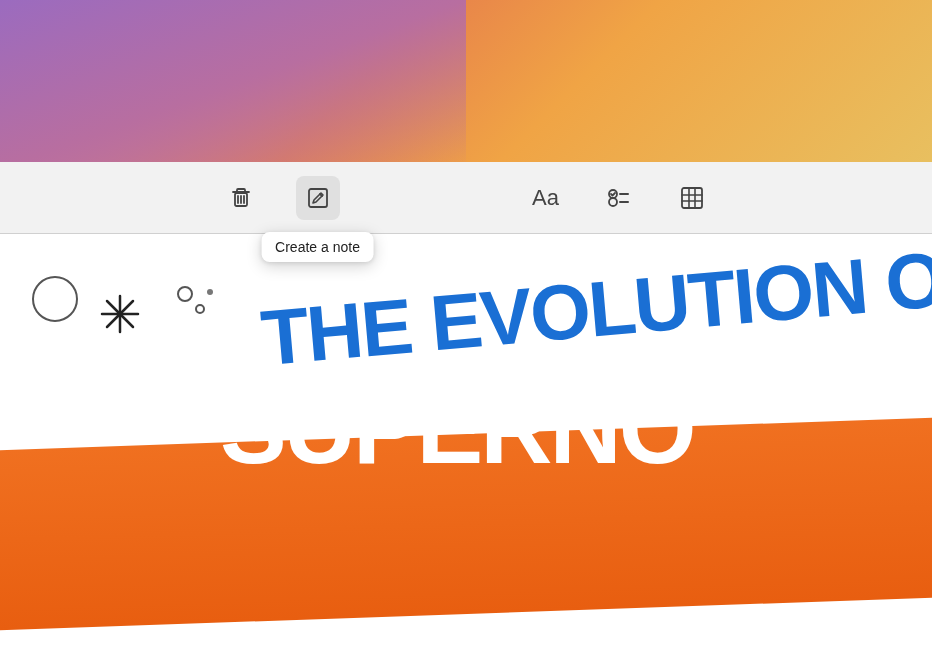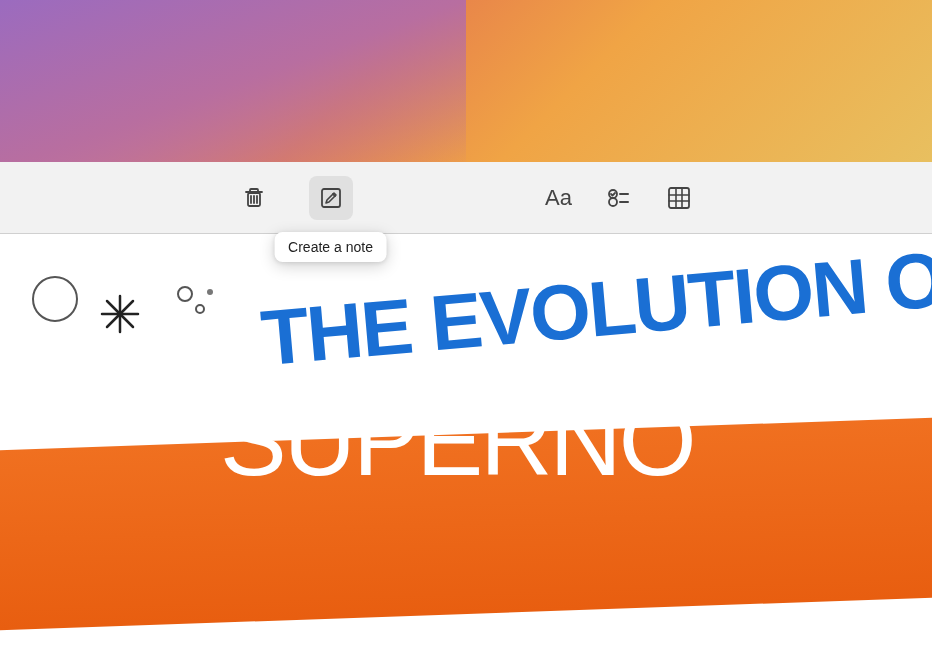--- a/index.html
+++ b/index.html
@@ -126,24 +126,24 @@
       font-family: 'Arial Black', 'Impact', sans-serif;
       letter-spacing: -2px;
       transform: rotate(-5deg);
       line-height: 1.0;
       text-transform: uppercase;
       white-space: nowrap;
     }
 
     .supernova-text {
       position: absolute;
-      top: 156px;
+      top: 144px;
       left: 220px;
       font-size: 100px;
-      font-weight: 400;
+      font-weight: 700;
       color: white;
       font-family: 'Arial Black', 'Impact', sans-serif;
       letter-spacing: -3px;
       line-height: 1.0;
       text-transform: uppercase;
       white-space: nowrap;
     }
 
     
     .orange-banner {
@@ -153,21 +153,21 @@
       width: 100%;
       height: 180px;
       background: linear-gradient(180deg, #f07020 0%, #e85e10 100%);
       transform: skewY(-2deg);
     }
 
     
     .toolbar-right {
       display: flex;
       align-items: center;
-      gap: 16px;
+      gap: 29px;
     }
 
     .toolbar-left {
       display: flex;
       align-items: center;
       gap: 16px;
     }
 
     .toolbar-spacer {
       width: 120px;

